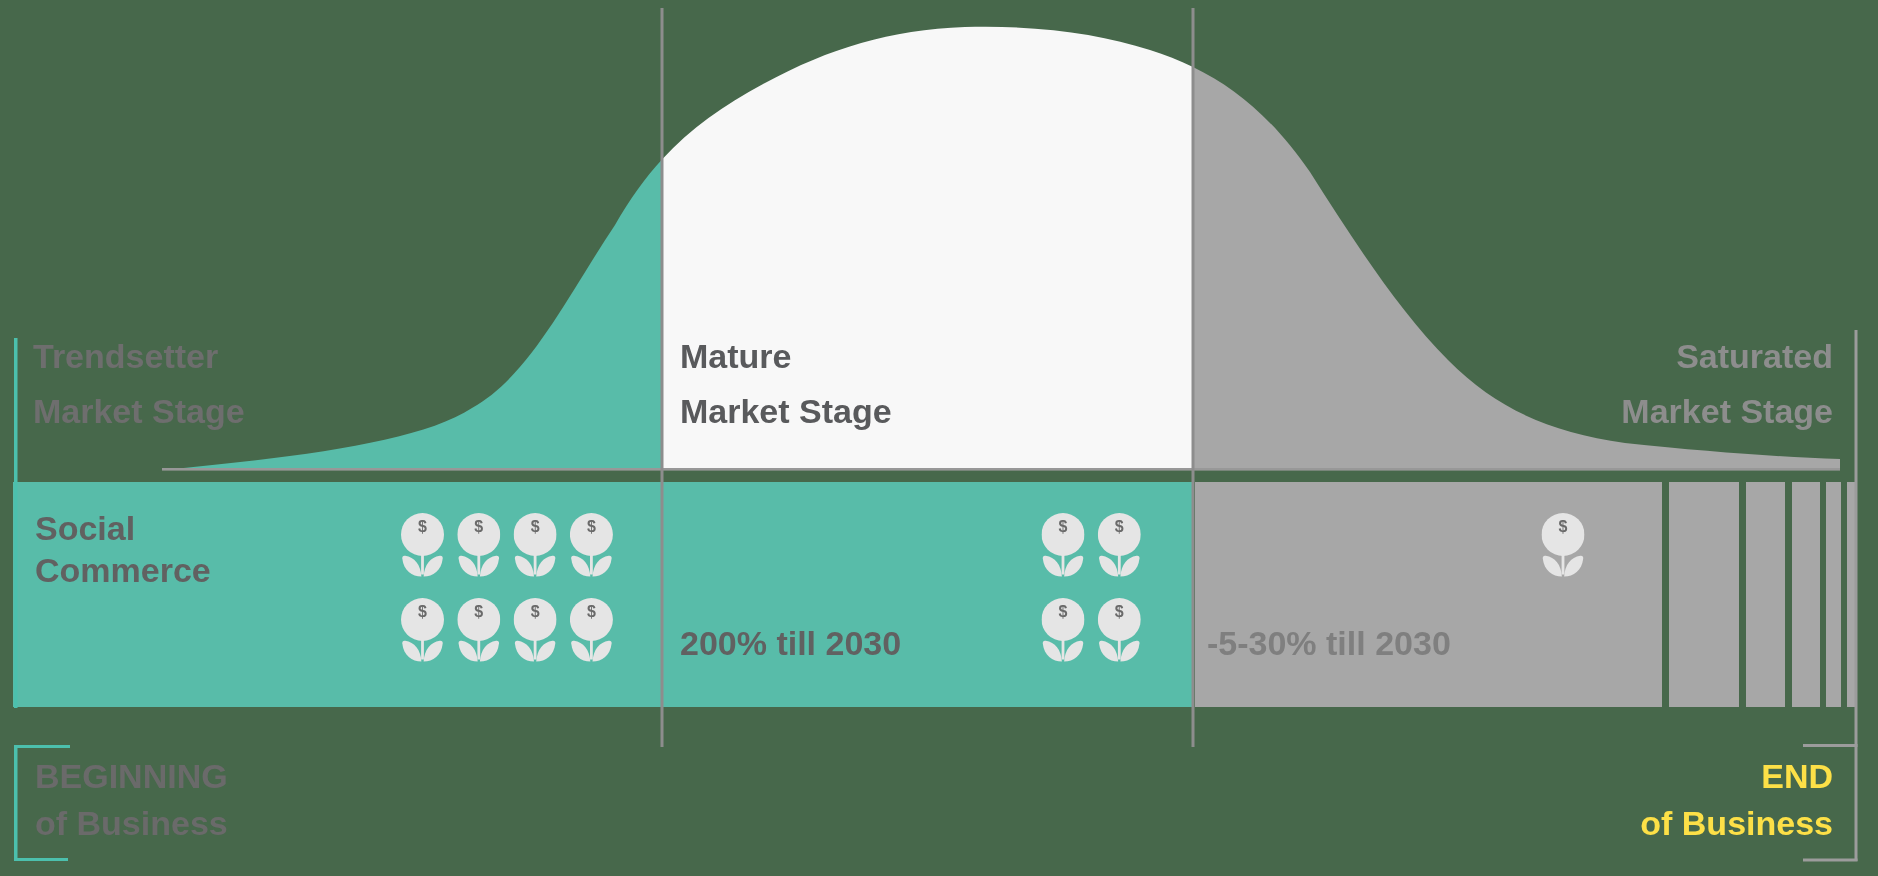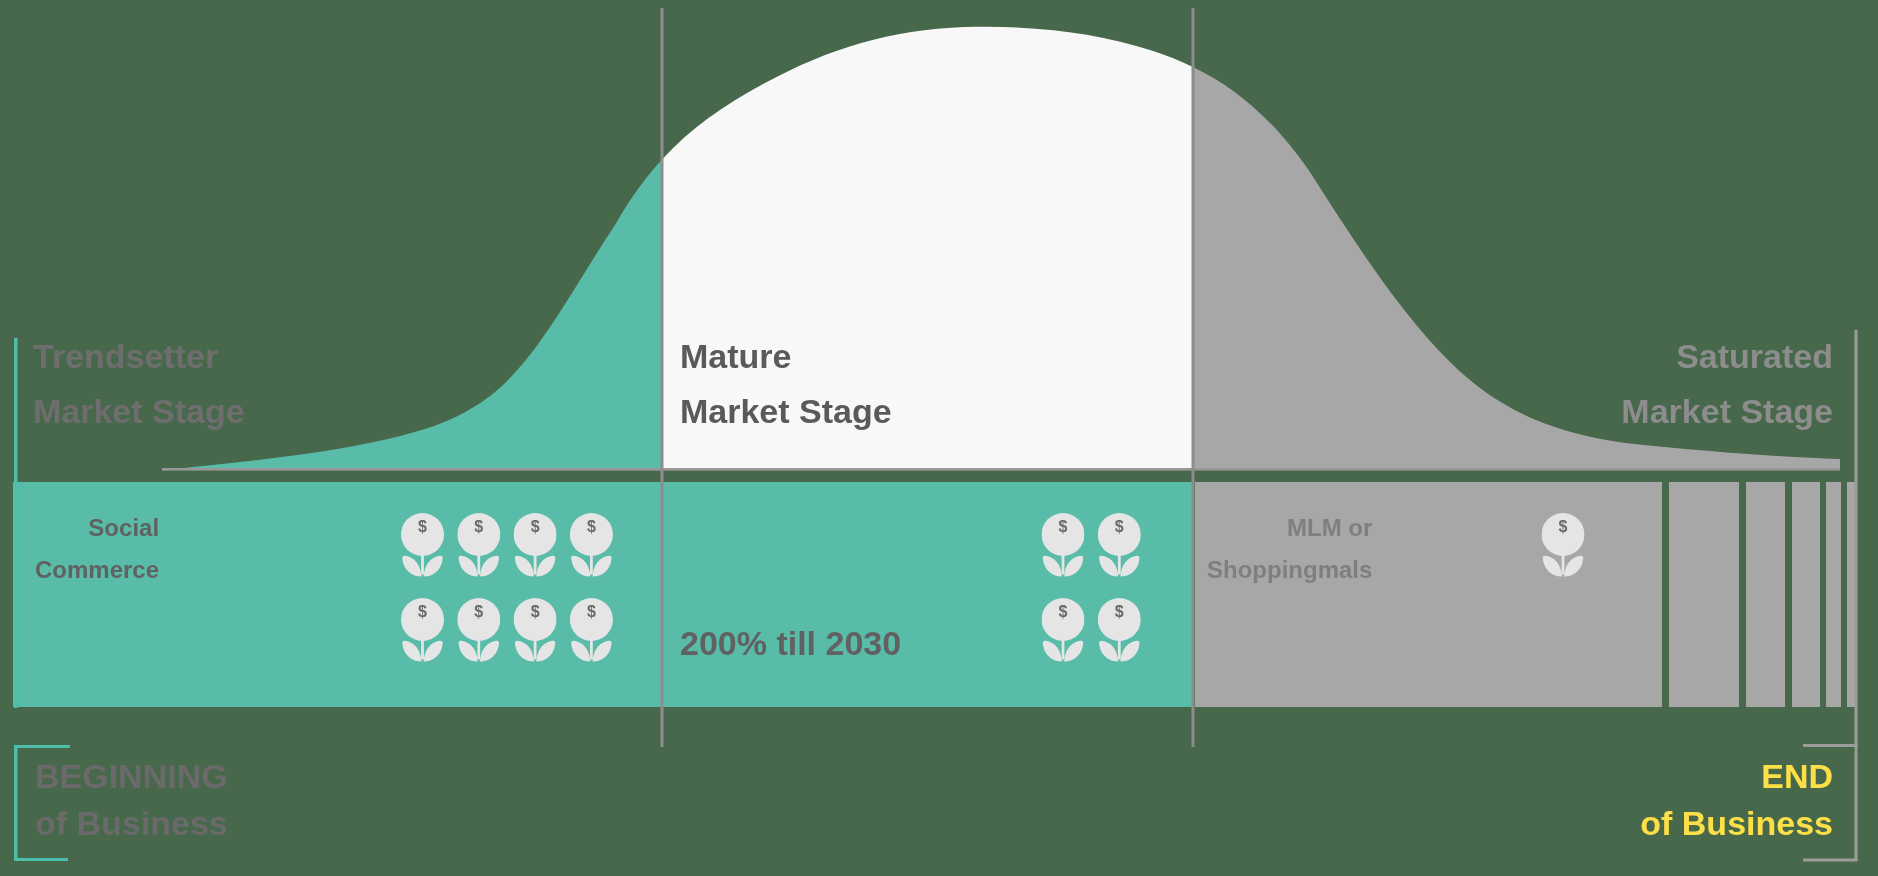--- a/index.html
+++ b/index.html
@@ -9,21 +9,21 @@
     font-family:"Liberation Sans", sans-serif;
   }
   .canvas{position:relative;width:1878px;height:639px;}
   .canvas svg{position:absolute;left:0;top:0;}
   .txt{
     position:absolute;
     font-weight:bold;
     white-space:pre;
   }
   .stage-title{font-size:34px;line-height:55px;top:329px;}
-  .band-title{font-size:24px;line-height:42px;top:507px;text-align:right;}
+  .band-title{font-size:34px;line-height:42px;top:507px;}
   .band-growth{font-size:34px;line-height:34px;top:626px;}
   .footer-label{font-size:34px;line-height:47px;top:753px;}
   .t-left{left:33px;color:#6e6e6e;}
   .t-mid{left:680px;color:#595a5c;}
   .t-right{right:45px;text-align:right;color:#8d8d8d;}
   .b1{left:35px;color:#616161;}
   .b2{left:680px;color:#616161;}
   .b2.band-title{top:549px;}
   .b3{left:1207px;color:#7f7f7f;}
   .f-left{left:35px;color:#6a6a6a;}
@@ -127,22 +127,21 @@
 <span>Market Stage</span></div>
 
   <div class="txt stage-title t-right"><span>Saturated</span>
 <span>Market Stage</span></div>
 
   <div class="txt band-title b1"><span>Social</span>
 <span>Commerce</span></div>
 
   <div class="txt band-growth b2">200% till 2030</div>
 
-  <div class="txt band-title b3"><span>MLM or</span>
-<span>Shoppingmals</span></div>
+  <div class="txt band-growth b3">-5-30% till 2030</div>
 
   <div class="txt footer-label f-left"><span>BEGINNING</span>
 <span>of Business</span></div>
 
   <div class="txt footer-label f-right"><span>END</span>
 <span>of Business</span></div>
 
 </div>
 
 </body></html>

